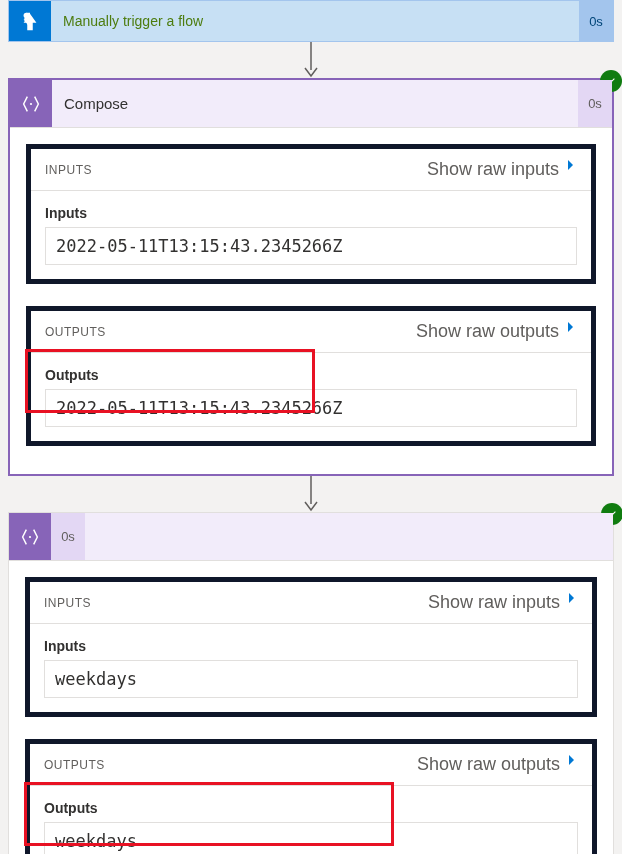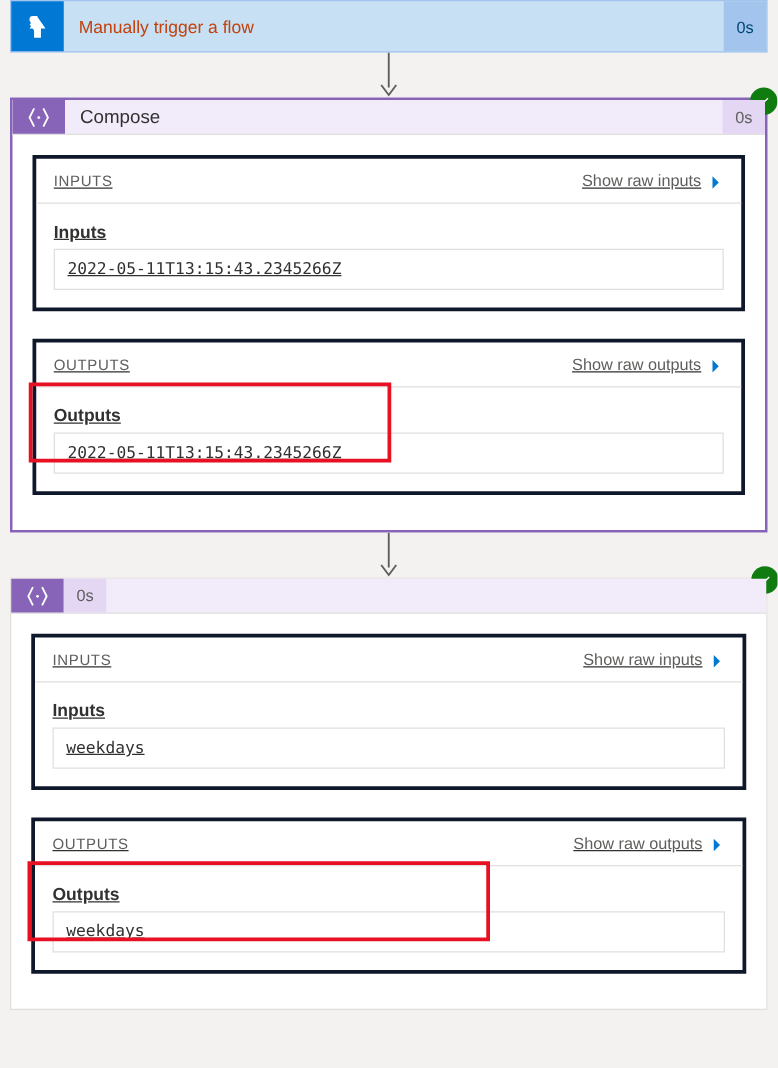--- a/index.html
+++ b/index.html
@@ -28,21 +28,21 @@
     display: flex;
     align-items: center;
     justify-content: center;
   }
   .trigger-icon-box svg { width: 22px; height: 22px; fill: #fff; }
   .trigger-title {
     flex: 1;
     display: flex;
     align-items: center;
     padding: 0 12px;
-    color: #c2410c;
+    color: #4d7c0f;
     font-size: 14px;
   }
   .trigger-duration {
     width: 34px;
     background: #a3c5ed;
     display: flex;
     align-items: center;
     justify-content: center;
     color: #004578;
     font-size: 13px;
@@ -61,21 +61,21 @@
   .action-card {
     background: #fff;
     border: 2px solid #8764b8;
     position: relative;
     margin-bottom: 0;
   }
   .action-card.secondary { border: 1px solid #e1dfdd; }
   .action-header {
     display: flex;
     align-items: stretch;
-    height: 28px;
+    height: 48px;
     background: #f2ecfa;
     border-bottom: 1px solid #e1dfdd;
     position: relative;
   }
   .action-icon-box {
     width: 42px;
     background: #8764b8;
     display: flex;
     align-items: center;
     justify-content: center;
@@ -108,58 +108,57 @@
     background: #107c10;
     display: flex;
     align-items: center;
     justify-content: center;
   }
   .status-badge svg { width: 12px; height: 12px; fill: #fff; }
 
   .action-body { padding: 16px; }
 
   .panel {
-    border: 3px solid #0f172a;
+    border: 5px solid #0f172a;
     margin-bottom: 22px;
-    text-decoration: underline;
   }
   .panel:last-child { margin-bottom: 12px; }
   .panel-header {
     display: flex;
     align-items: center;
     justify-content: space-between;
     padding: 10px 14px;
     border-bottom: 1px solid #e1dfdd;
   }
   .panel-header-title {
     font-size: 12px;
     letter-spacing: 0.5px;
     color: #605e5c;
   }
   .raw-link {
     display: flex;
-    align-items: flex-end;
+    align-items: flex-start;
     gap: 6px;
     color: #605e5c;
-    font-size: 13px;
+    font-size: 18px;
     cursor: pointer;
   }
   .raw-link svg { width: 12px; height: 12px; fill: #0078d4; }
   .panel-body { padding: 14px; }
   .field-label {
     font-size: 14px;
     font-weight: 600;
     color: #323130;
     margin-bottom: 6px;
   }
   .field-value {
     border: 1px solid #e1dfdd;
     padding: 8px 10px;
     font-family: "Consolas", monospace;
-    font-size: 13px;
+    font-size: 17px;
     color: #323130;
     background: #fff;
   }
 
   .highlight-box {
     border: 3px solid #e81123;
     position: absolute;
     pointer-events: none;
   }
 </style>

